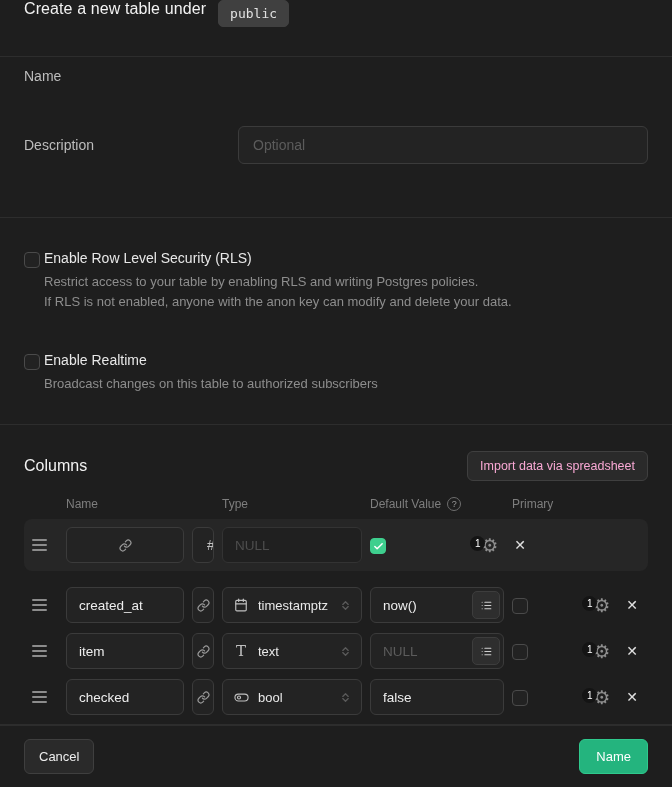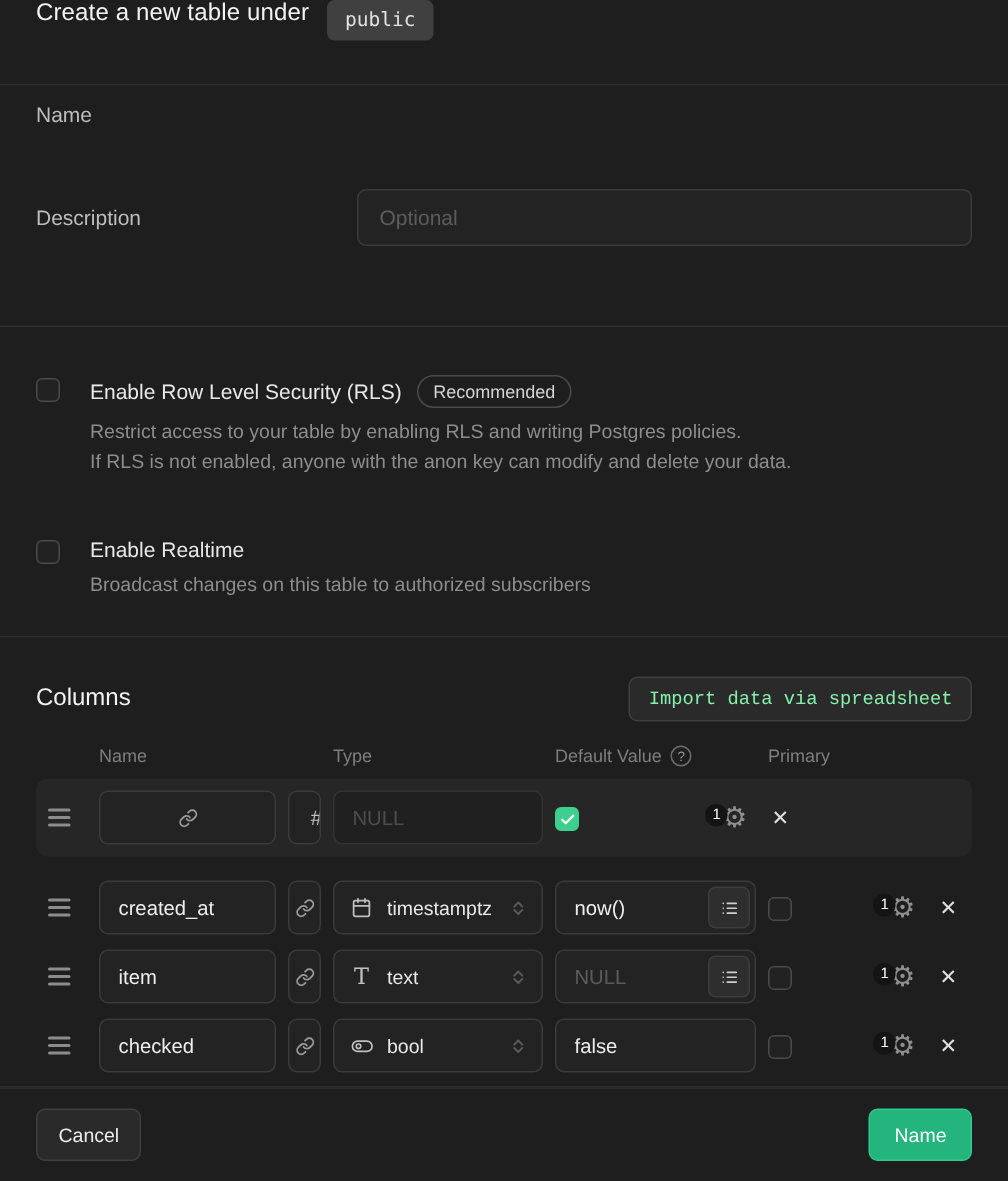--- a/index.html
+++ b/index.html
@@ -35,21 +35,21 @@
   .text-input {
     width: 100%; height: 38px;
     background: #232323; border: 1px solid #3b3b3b; border-radius: 6px;
     color: #ededed; font-size: 14px; padding: 0 14px; outline: none;
     font-family: "Liberation Sans", sans-serif;
   }
   .text-input::placeholder { color: #5c5c5c; }
 
   
   .options-section { height: 207px; padding: 32px 24px 0; }
-  .option-row { display: flex; gap: 20px; }
+  .option-row { display: flex; gap: 4px; }
   .option-row + .option-row { margin-top: 40px; }
   .checkbox {
     width: 16px; height: 16px; flex: 0 0 16px; margin-top: 2px;
     background: #222; border: 1px solid #4a4a4a; border-radius: 4px;
     display: inline-flex; align-items: center; justify-content: center;
     cursor: pointer;
   }
   .checkbox.checked { background: #3ecf8e; border-color: #3ecf8e; }
   .option-label-line { display: flex; align-items: center; gap: 10px; }
   .option-label { font-size: 14px; color: #e8e8e8; }
@@ -58,22 +58,22 @@
     border-radius: 999px; padding: 3px 10px; white-space: nowrap;
   }
   .option-desc { font-size: 13px; color: #8d8d8d; line-height: 20px; margin-top: 6px; }
 
   
   .columns-section { height: 300px; padding: 26px 24px 0; }
   .columns-head { display: flex; align-items: center; justify-content: space-between; }
   .columns-title { font-size: 16px; color: #f2f2f2; }
   .btn-secondary {
     background: #2a2a2a; border: 1px solid #3f3f3f; border-radius: 6px;
-    color: #86efac; font-size: 12.5px; padding: 7px 12px; cursor: pointer;
-    font-family: Liberation Mono, monospace;
+    color: #f9a8d4; font-size: 12.5px; padding: 7px 12px; cursor: pointer;
+    font-family: Liberation Sans, sans-serif;
   }
 
   .col-grid {
     display: grid;
     grid-template-columns: 26px 118px 22px 140px 134px 16px 1fr;
     gap: 8px; align-items: center;
   }
   .col-labels { margin-top: 16px; padding: 0 8px; }
   .col-label { font-size: 12px; color: #7e7e7e; white-space: nowrap; }
   .col-label-flex { display: flex; align-items: center; gap: 6px; }
@@ -181,21 +181,20 @@
     <input class="text-input" type="text" placeholder="Optional" style="">
   </div>
 </div>
 
 <div class="options-section divider-b">
   <div class="option-row">
     <span class="checkbox"></span>
     <div>
       <div class="option-label-line">
         <span class="option-label">Enable Row Level Security (RLS)</span>
-        <span class="pill-badge">Recommended</span>
       </div>
       <div class="option-desc">Restrict access to your table by enabling RLS and writing Postgres policies.</div>
       <div class="option-desc" style="margin-top:0">If RLS is not enabled, anyone with the anon key can modify and delete your data.</div>
     </div>
   </div>
 
   <div class="option-row">
     <span class="checkbox"></span>
     <div>
       <div class="option-label-line">

